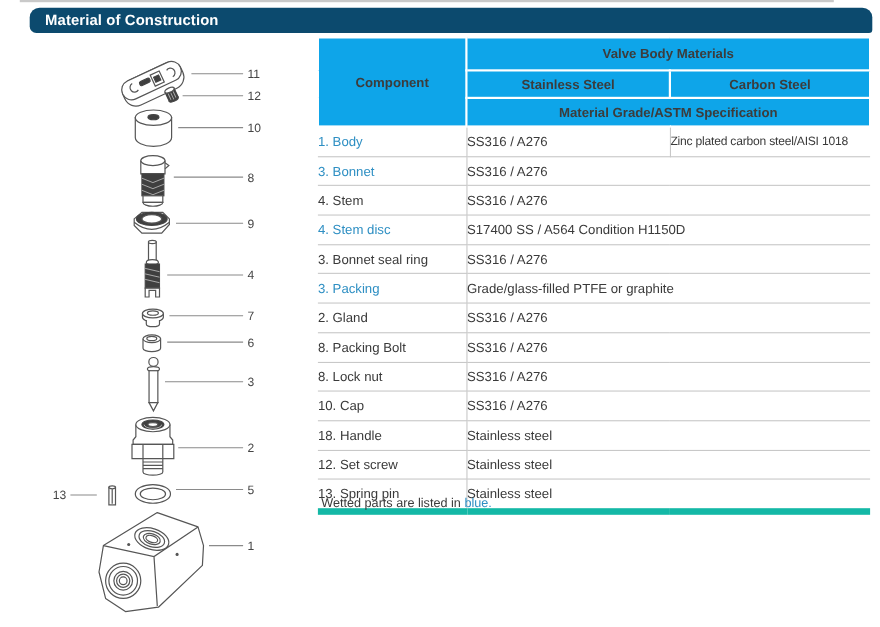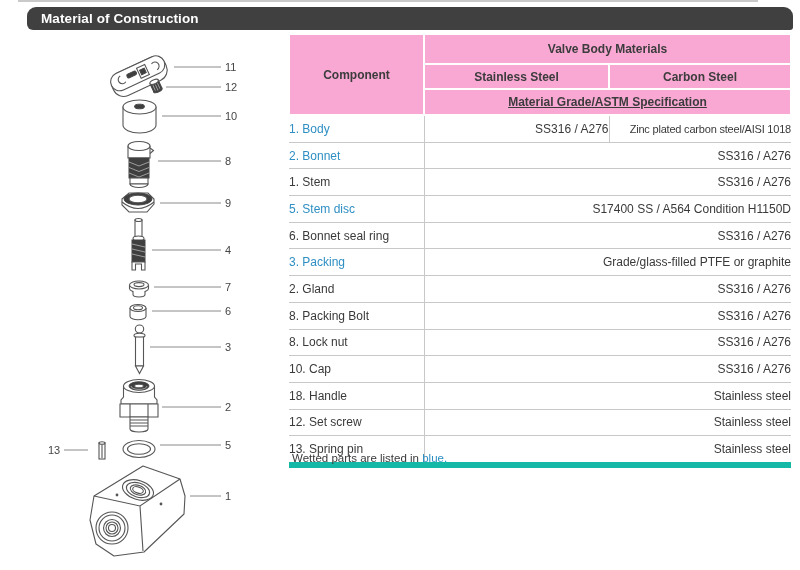--- a/index.html
+++ b/index.html
@@ -3,47 +3,47 @@
 <meta charset="utf-8">
 <style>
   html,body{margin:0;padding:0;}
   body{
     width:800px;height:570px;position:relative;background:#ffffff;
     font-family:"Liberation Sans", sans-serif;color:#3a3a3a;overflow:hidden;
   }
   .top-strip{position:absolute;left:18px;top:0;width:740px;height:2px;background:#c9c9c9;}
   .title-bar{
     position:absolute;left:27px;top:7px;width:766px;height:23px;
-    background:#404040;border-radius:9px 9px 3px 6px;
+    background:#0c4a6e;border-radius:9px 9px 3px 6px;
     display:flex;align-items:center;box-sizing:border-box;padding-left:14px;
   }
   .title-bar span{color:#ffffff;font-size:13.5px;font-weight:bold;letter-spacing:.1px;}
 
   
   .diagram{position:absolute;left:28px;top:48px;width:260px;height:538px;}
   svg text.callout{font-family:"Liberation Sans",sans-serif;font-size:11px;fill:#454545;}
   svg .ln{stroke:#8a8a8a;stroke-width:1;}
   svg .o{stroke:#565656;stroke-width:1.1;fill:#ffffff;}
   svg .on{stroke:#565656;stroke-width:1.1;fill:none;}
   svg .dk{stroke:#454545;stroke-width:1;fill:#3f3f3f;}
   svg .thread{stroke:#ffffff;stroke-width:.9;fill:none;opacity:.55;}
 
   
   table.materials{
     position:absolute;left:288px;top:33px;width:502px;border-collapse:collapse;
     table-layout:fixed;font-size:12px;color:#3a3a3a;
   }
   table.materials th{
-    background:#f9a8d4;border:2px solid #ffffff;font-weight:bold;
+    background:#0ea5e9;border:2px solid #ffffff;font-weight:bold;
     text-align:center;padding:0;font-size:12px;color:#3c3c3c;
   }
-  tr.h1{height:30px;} tr.h2{height:25px;} tr.h3{height:26px;text-decoration:underline;}
+  tr.h1{height:30px;} tr.h2{height:25px;} tr.h3{height:26px;}
   table.materials td{height:25.7px;padding:0;border-bottom:1px solid #c8c8c8;}
   td.comp{text-align:left;padding-left:9px;border-right:1px solid #c8c8c8;margin-top:10px;}
-  td.val{text-align:right;}
+  td.val{text-align:left;}
   td.split{border-right:1px solid #c8c8c8;}
   td.tight{font-size:11px;letter-spacing:-.2px;}
   tbody tr:last-child td{border-bottom:6px solid #14b8a6;}
   tr.wetted td.comp{color:#2e8fc3;}
   .footnote{
     position:absolute;left:292px;top:452px;font-size:11.5px;color:#3a3a3a;
   }
   .footnote .blue{color:#2e8fc3;}
 </style>
 </head>
@@ -221,33 +221,33 @@
       <th colspan="2">Material Grade/ASTM Specification</th>
     </tr>
   </thead>
   <tbody>
     <tr class="wetted">
       <td class="comp">1. Body</td>
       <td class="val split">SS316 / A276</td>
       <td class="val tight">Zinc plated carbon steel/AISI 1018</td>
     </tr>
     <tr class="wetted">
-      <td class="comp">2. Bonnet</td>
-      <td class="val" colspan="2">SS316 / A276</td>
-    </tr>
-    <tr>
-      <td class="comp">1. Stem</td>
-      <td class="val" colspan="2">SS316 / A276</td>
-    </tr>
-    <tr class="wetted">
-      <td class="comp">5. Stem disc</td>
+      <td class="comp">3. Bonnet</td>
+      <td class="val" colspan="2">SS316 / A276</td>
+    </tr>
+    <tr>
+      <td class="comp">4. Stem</td>
+      <td class="val" colspan="2">SS316 / A276</td>
+    </tr>
+    <tr class="wetted">
+      <td class="comp">4. Stem disc</td>
       <td class="val" colspan="2">S17400 SS / A564 Condition H1150D</td>
     </tr>
     <tr>
-      <td class="comp">6. Bonnet seal ring</td>
+      <td class="comp">3. Bonnet seal ring</td>
       <td class="val" colspan="2">SS316 / A276</td>
     </tr>
     <tr class="wetted">
       <td class="comp">3. Packing</td>
       <td class="val" colspan="2">Grade/glass-filled PTFE or graphite</td>
     </tr>
     <tr>
       <td class="comp">2. Gland</td>
       <td class="val" colspan="2">SS316 / A276</td>
     </tr>

